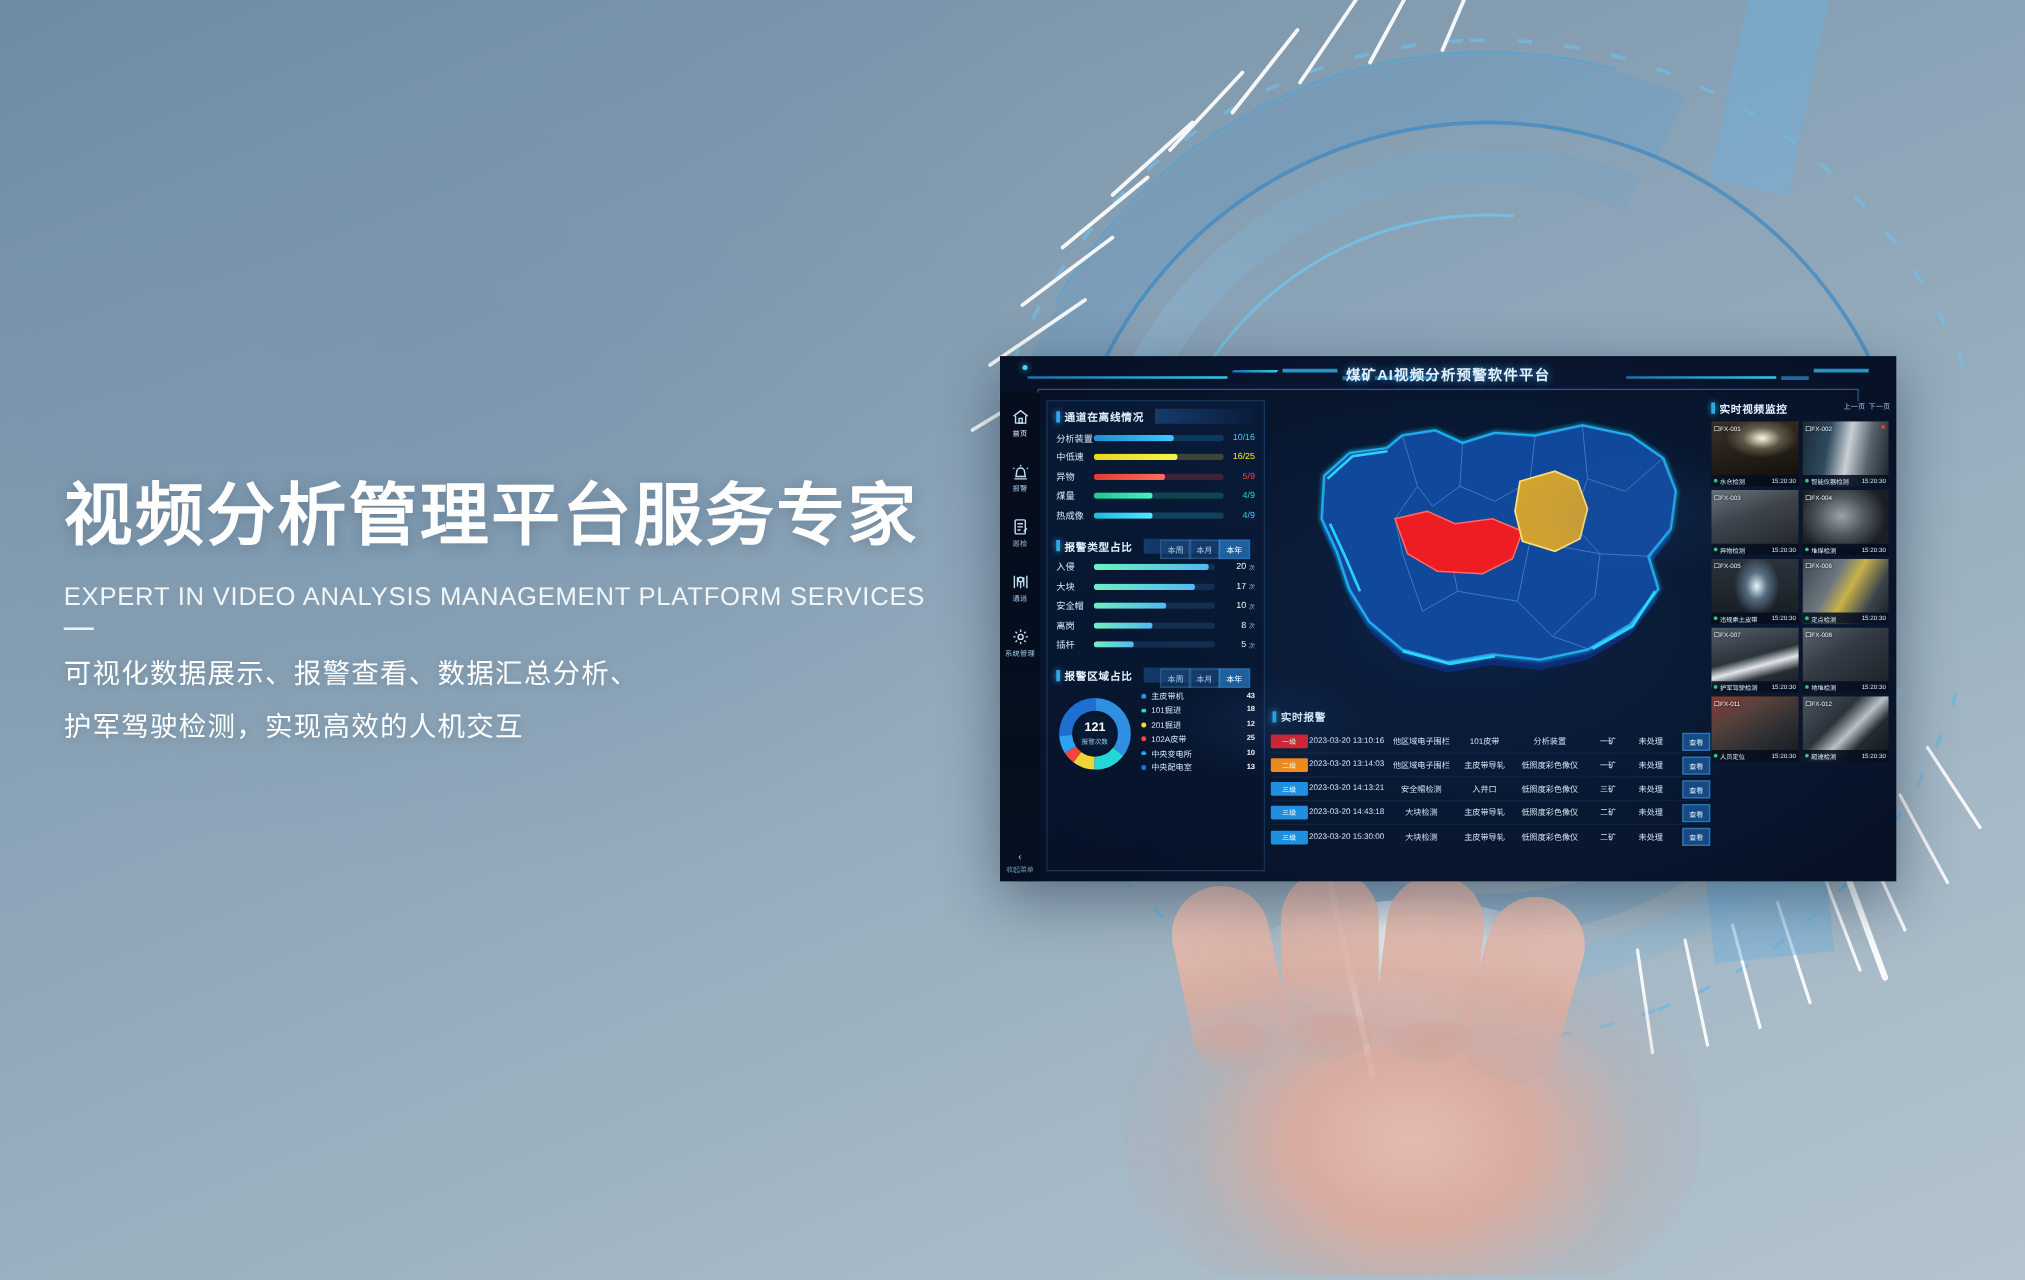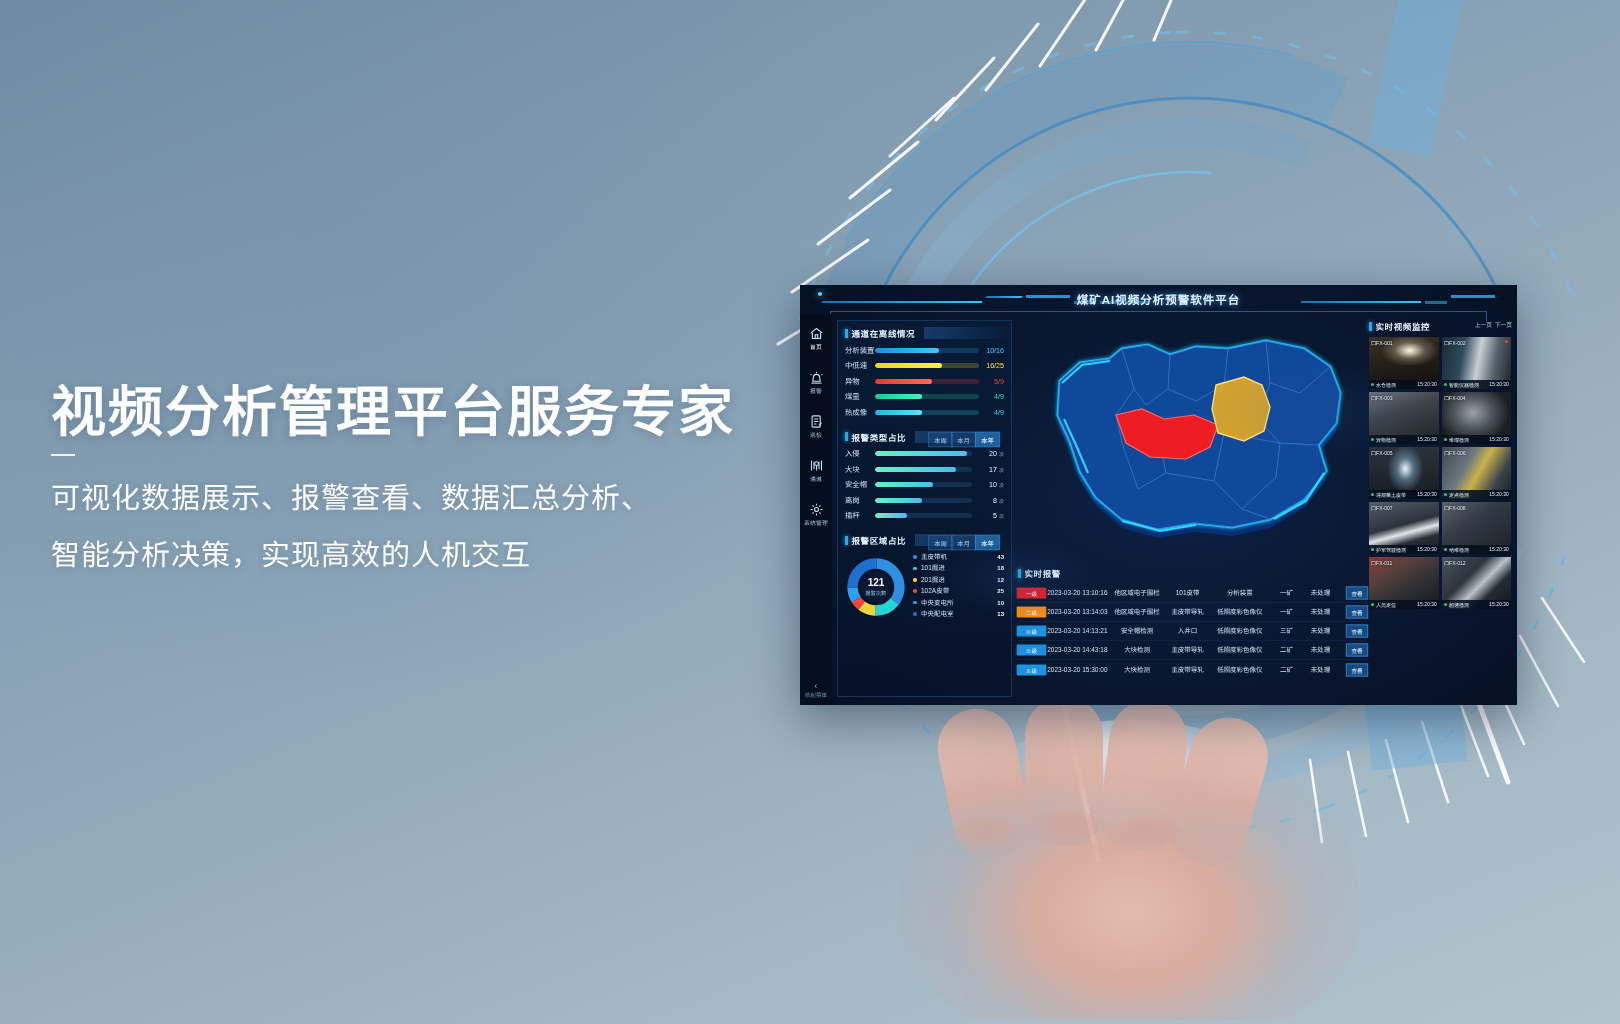--- a/index.html
+++ b/index.html
@@ -50,21 +50,21 @@
     line-height:1.08; white-space:nowrap;
     text-shadow:0 2px 10px rgba(40,70,95,0.28);
   }
   .sub-en{
     margin-top:24px; font-size:20.5px; color:#f2f6f9; letter-spacing:0.6px;
     font-weight:400; white-space:nowrap;
   }
   .rule{ margin-top:12px; width:24px; height:2px; background:#eef3f7; }
   .desc{ margin-top:14px; }
   .desc-line{
-    font-size:29px; color:#ffffff; line-height:1.95; letter-spacing:1px; white-space:nowrap;
+    font-size:22px; color:#ffffff; line-height:1.95; letter-spacing:1px; white-space:nowrap;
     text-shadow:0 1px 6px rgba(40,70,95,0.22);
   }
 
   
   .screen{
     position:absolute; left:800px; top:285px; width:717px; height:420px;
     background:#060e1e;
     box-shadow:0 14px 44px rgba(12,28,48,0.45);
     overflow:hidden;
   }
@@ -299,24 +299,25 @@
   <div class="finger" style="left:175px; top:6px;"></div>
   <div class="finger" style="left:255px; top:10px; transform:rotate(7deg);"></div>
   <div class="finger" style="left:330px; top:26px; transform:rotate(16deg);"></div>
   <div class="knuckle" style="left:104px; top:128px;"></div>
   <div class="knuckle" style="left:186px; top:120px;"></div>
   <div class="knuckle" style="left:266px; top:126px;"></div>
 </div>
 
 <div class="copy">
   <div class="headline">视频分析管理平台服务专家</div>
+  <div class="sub-en">EXPERT IN VIDEO ANALYSIS MANAGEMENT PLATFORM SERVICES</div>
   <div class="rule"></div>
   <div class="desc">
     <div class="desc-line">可视化数据展示、报警查看、数据汇总分析、</div>
-    <div class="desc-line">智能分析决策，实现高效的人机交互</div>
+    <div class="desc-line">护军驾驶检测，实现高效的人机交互</div>
   </div>
 </div>
 
 <div class="screen">
   <div class="screen-inner">
 
     <div class="scr-header">
       <div class="hdr-line" style="left:22px; top:16px; width:160px;"></div>
       <div class="hdr-dot" style="left:18px; top:7px;"></div>
       <div class="hdr-line" style="left:186px; top:11px; width:36px; transform:skewX(-40deg);"></div>

